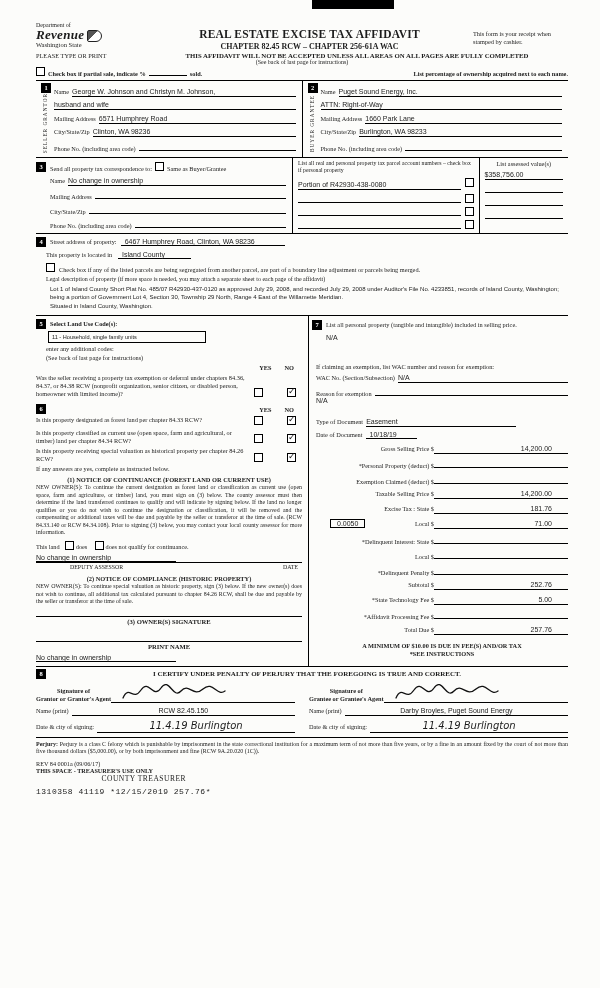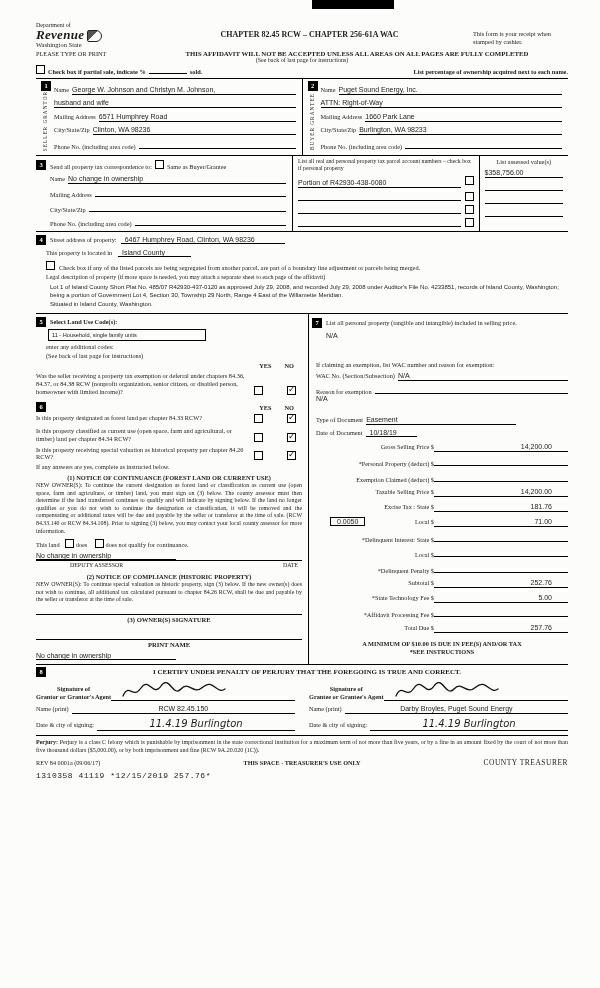--- a/index.html
+++ b/index.html
@@ -84,41 +84,42 @@
   .sec8{border-bottom:1.2px solid #000;padding:2px 0 4px;}
   .certline{display:flex;align-items:center;}
   .certline .ctxt{flex:1;text-align:center;font-weight:bold;font-size:7px;}
   .sigblocks{display:flex;margin-top:3px;text-align:center;}
   .sigblk{flex:1;padding-right:14px;}
   .sigtop{display:flex;align-items:flex-end;}
   .siglbl{font-size:6.3px;font-weight:bold;line-height:1.25;white-space:nowrap;}
   .sigpad{flex:1;border-bottom:1px solid #000;position:relative;height:20px;}
   .sigpad svg{position:absolute;bottom:-2px;left:8px;}
   .perjury{font-size:6px;line-height:1.3;margin-top:3px;text-align:justify;}
-  .footrow{display:flex;align-items:baseline;margin-top:4px;font-size:6.2px;}
+  .footrow{display:flex;align-items:baseline;margin-top:4px;font-size:6.2px;flex-direction:column;}
   .footrow .fl{width:150px;}
   .footrow .fc{flex:1;text-align:center;font-weight:bold;}
   .footrow .fr{width:150px;text-align:right;font-size:7.5px;letter-spacing:.5px;}
   .stamp{font-family:"Liberation Mono",monospace;font-size:8px;margin-top:4px;letter-spacing:.5px;}
   .indent{margin-left:10px;}
   .mt2{margin-top:2px;} .mt4{margin-top:4px;} .mt6{margin-top:6px;}
 </style>
 </head>
 <body>
 
 <div class="page">
   <div class="topbar"></div>
 
   <div class="hdr">
     <div class="logo">
       <div class="d1">Department of</div>
       <div class="d2"><span>Revenue</span><span class="logo-mark"></span></div>
       <div class="d3">Washington State</div>
     </div>
     <div class="titleblk">
+      <div class="title">REAL ESTATE EXCISE TAX AFFIDAVIT</div>
       <div class="chapter">CHAPTER 82.45 RCW – CHAPTER 256-61A WAC</div>
     </div>
     <div class="receipt">
       <span>This form is your receipt</span>
       <span>when stamped by cashier.</span>
     </div>
   </div>
   <div class="ptp-row">
     <div class="ptp">PLEASE TYPE OR PRINT</div>
     <div class="warn">THIS AFFIDAVIT WILL NOT BE ACCEPTED UNLESS ALL AREAS ON ALL PAGES ARE FULLY COMPLETED</div>

